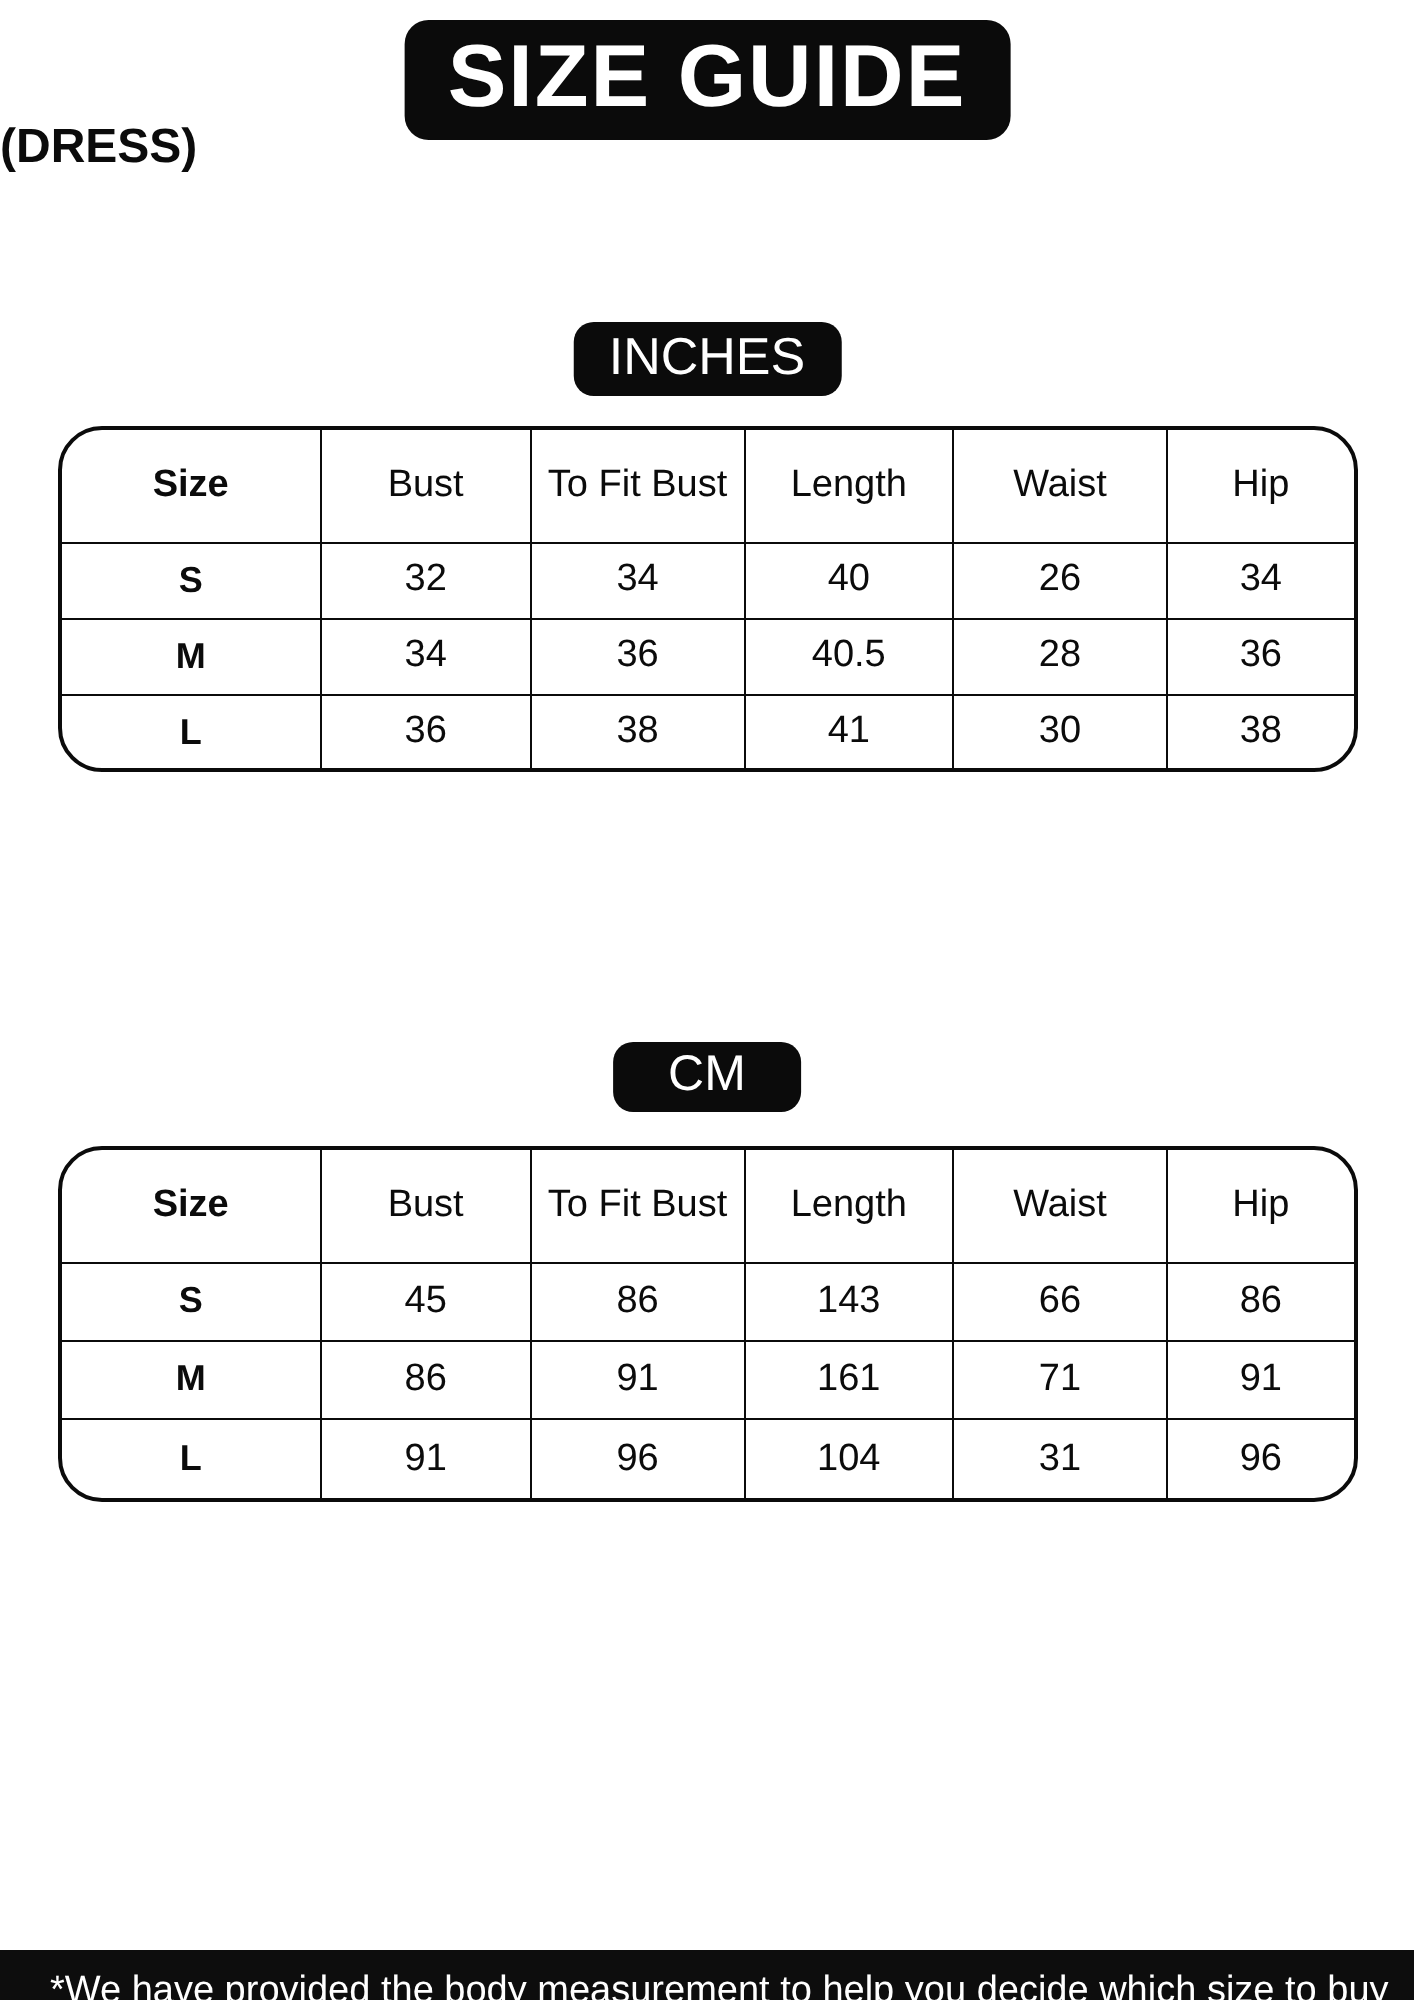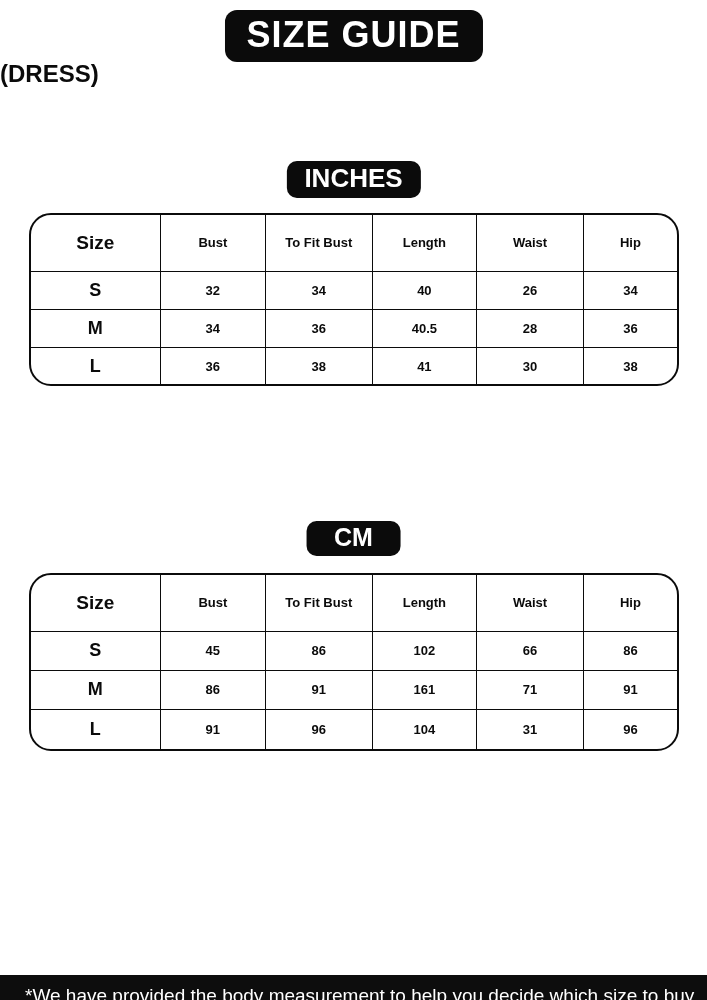--- a/index.html
+++ b/index.html
@@ -14,21 +14,21 @@
 
   
   .title-badge {
     position: absolute;
     top: 10px; left: 50%;
     transform: translateX(-50%);
     background: #0b0b0b;
     color: #ffffff;
     border-radius: 12px;
     padding: 4px 22px 6px 22px;
-    font-size: 36px;
+    font-size: 44px;
     font-weight: bold;
     letter-spacing: 1px;
     white-space: nowrap;
   }
   .subtitle {
     position: absolute;
     top: 60px; left: 0;
     width: 100%;
     text-align: left;
     font-size: 24px;
@@ -36,21 +36,21 @@
   }
 
   
   .unit-badge {
     position: absolute;
     left: 50%;
     transform: translateX(-50%);
     background: #0b0b0b;
     color: #ffffff;
     border-radius: 10px;
-    font-weight: bold;
+    font-weight: normal;
     white-space: nowrap;
     text-align: center;
   }
   .unit-badge.inches {
     top: 161px;
     font-size: 26px;
     padding: 2px 18px 4px 18px;
   }
   .unit-badge.cm {
     top: 521px;
@@ -75,22 +75,22 @@
   table {
     width: 100%;
     height: 100%;
     border-collapse: collapse;
     table-layout: fixed;
   }
   th, td {
     text-align: center;
     vertical-align: middle;
     border-right: 1.5px solid #0b0b0b;
-    font-size: 13px;
-    font-weight: bold;
+    font-size: 19px;
+    font-weight: normal;
   }
   th:last-child, td:last-child { border-right: none; }
   thead th {
     height: 56px;
     border-bottom: 1.5px solid #0b0b0b;
     margin-left: 18px;
   }
   tbody td {
     height: 38px;
     border-bottom: 1.5px solid #0b0b0b;
@@ -190,21 +190,21 @@
         <th>Length</th>
         <th>Waist</th>
         <th>Hip</th>
       </tr>
     </thead>
     <tbody>
       <tr>
         <td class="row-size">S</td>
         <td>45</td>
         <td>86</td>
-        <td>102</td>
+        <td>143</td>
         <td>66</td>
         <td>86</td>
       </tr>
       <tr>
         <td class="row-size">M</td>
         <td>86</td>
         <td>91</td>
         <td>161</td>
         <td>71</td>
         <td>91</td>

